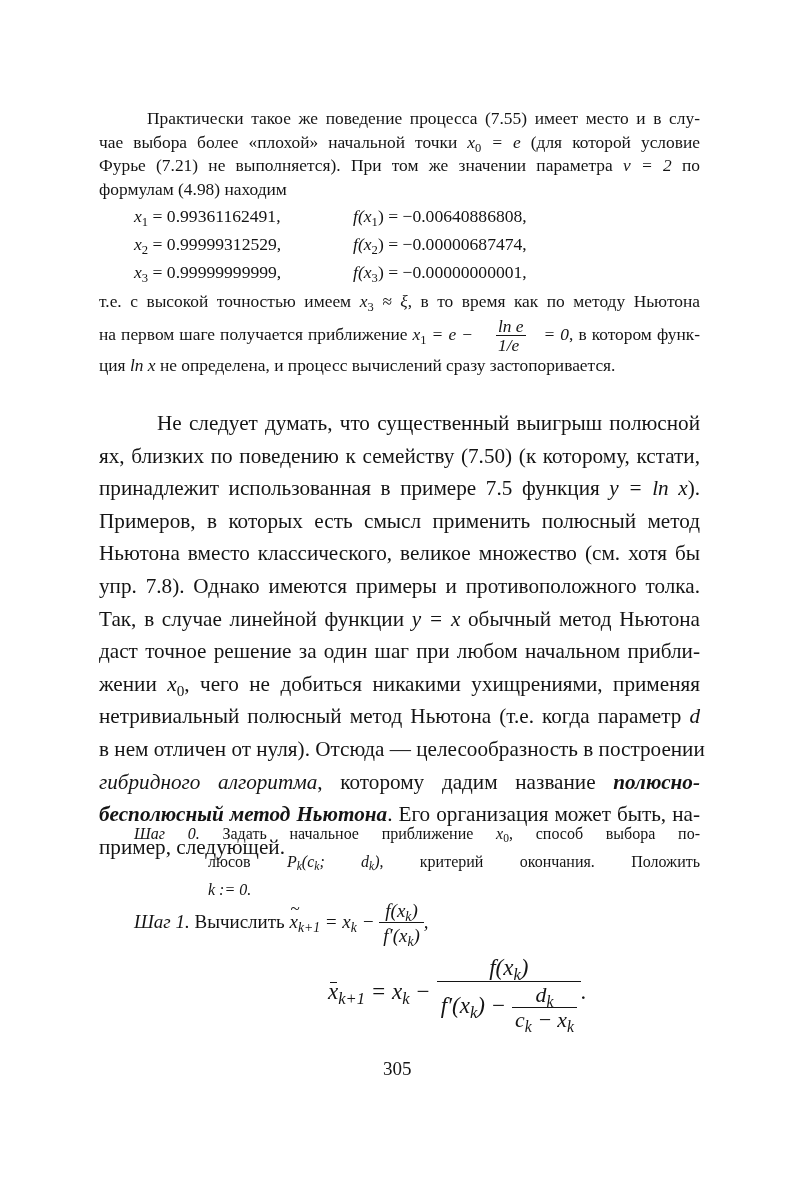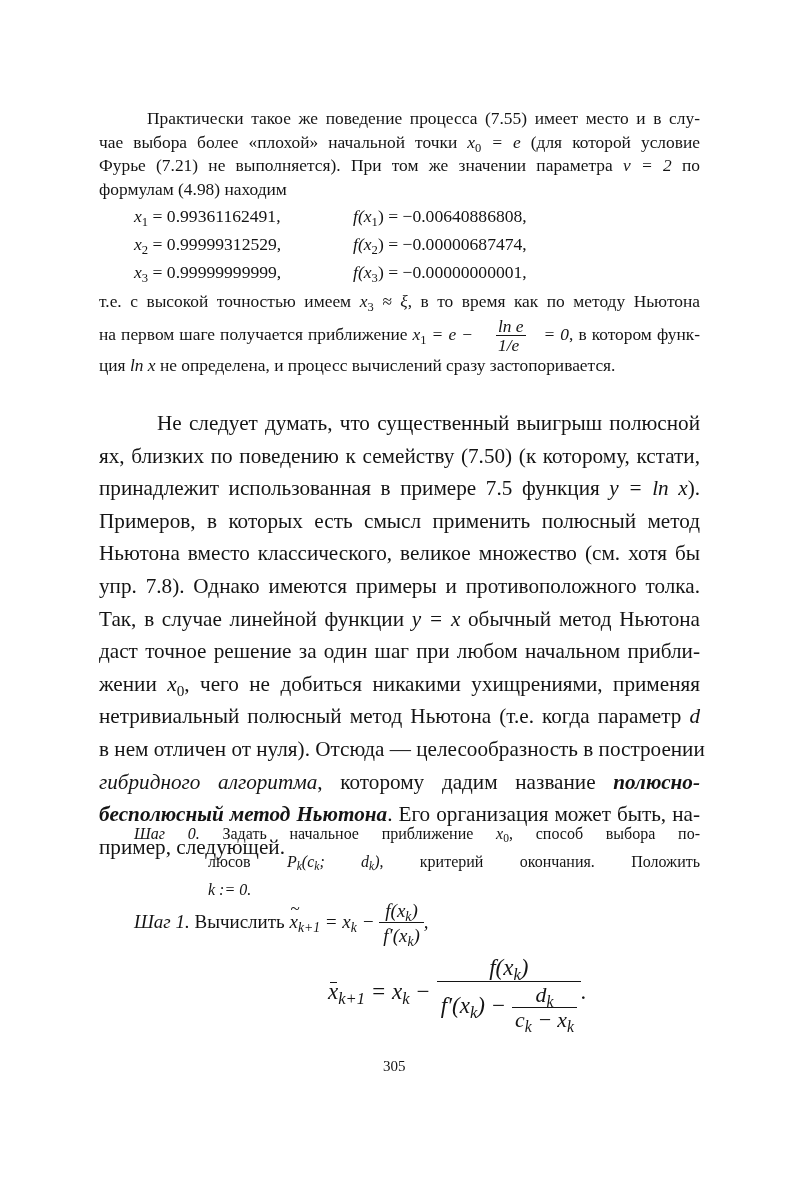--- a/index.html
+++ b/index.html
@@ -17,21 +17,21 @@
   .frac { display: inline-block; vertical-align: middle; text-align: center; margin: 0 18px; line-height: 1.05; }
   .frac .num { display: block; border-bottom: 1px solid #141414; padding: 0 2px; }
   .frac .den { display: block; padding: 0 2px; }
   .calc-row { position: absolute; left: 132px; font-size: 17.6px; font-family: "Liberation Serif", serif; white-space: nowrap; }
   .calc-row .fx { position: absolute; left: 219px; }
   .step { position: absolute; left: 132px; width: 566px; font-size: 16px; line-height: 28px; }
   .step-label { font-style: italic; }
   .step-body { padding-left: 104px; }
   .formula-1 { position: absolute; left: 132px; top: 900px; font-size: 19px; white-space: nowrap; }
   .formula-2 { position: absolute; left: 310px; top: 955px; font-size: 23px; white-space: nowrap; margin-left: 16px; }
-  .page-number { position: absolute; left: 381px; top: 1058px; font-size: 15px; }
+  .page-number { position: absolute; left: 381px; top: 1058px; font-size: 19px; }
   .bold-it { font-weight: bold; font-style: italic; }
   .it { font-style: italic; }
   .tilde-x, .bar-x { position: relative; display: inline-block; font-style: italic; }
   .tilde-x::before { content: "~"; position: absolute; left: 1px; top: -12px; font-style: normal; font-size: 0.9em; }
   .bar-x::before { content: ""; position: absolute; left: 2px; right: 1px; top: 3px; border-top: 1.3px solid #141414; }
   .big-frac { display: inline-block; vertical-align: middle; text-align: center; line-height: 1.15; }
   .big-frac > .num { display: block; border-bottom: 1.2px solid #141414; padding: 0 4px; }
   .big-frac > .den { display: block; padding: 2px 4px 0; }
   .small-frac { display: inline-block; vertical-align: middle; text-align: center; line-height: 1.05; font-size: 0.95em; }
   .small-frac > .num { display: block; border-bottom: 1.2px solid #141414; padding: 0 3px; }

